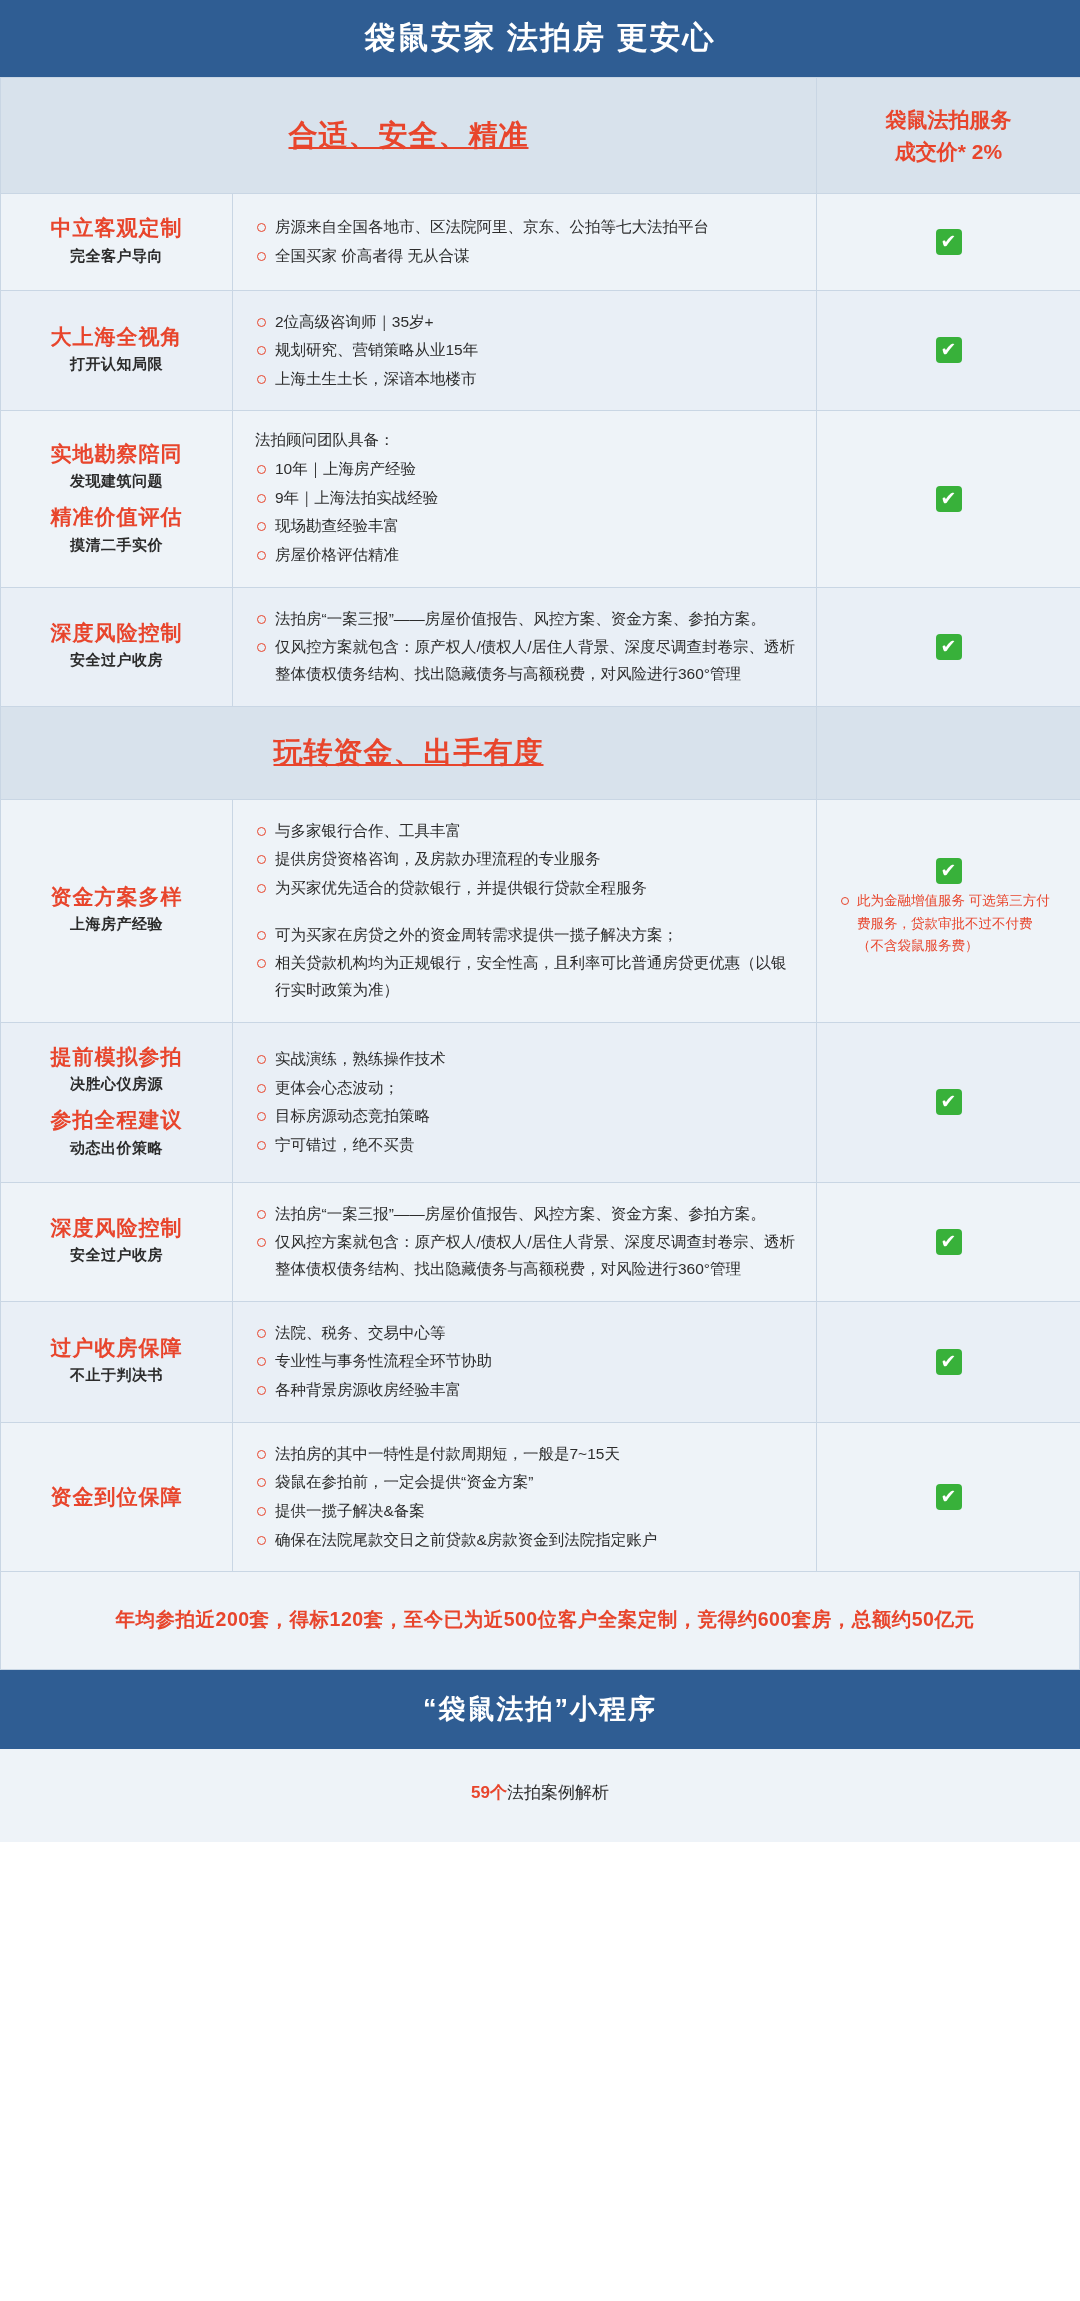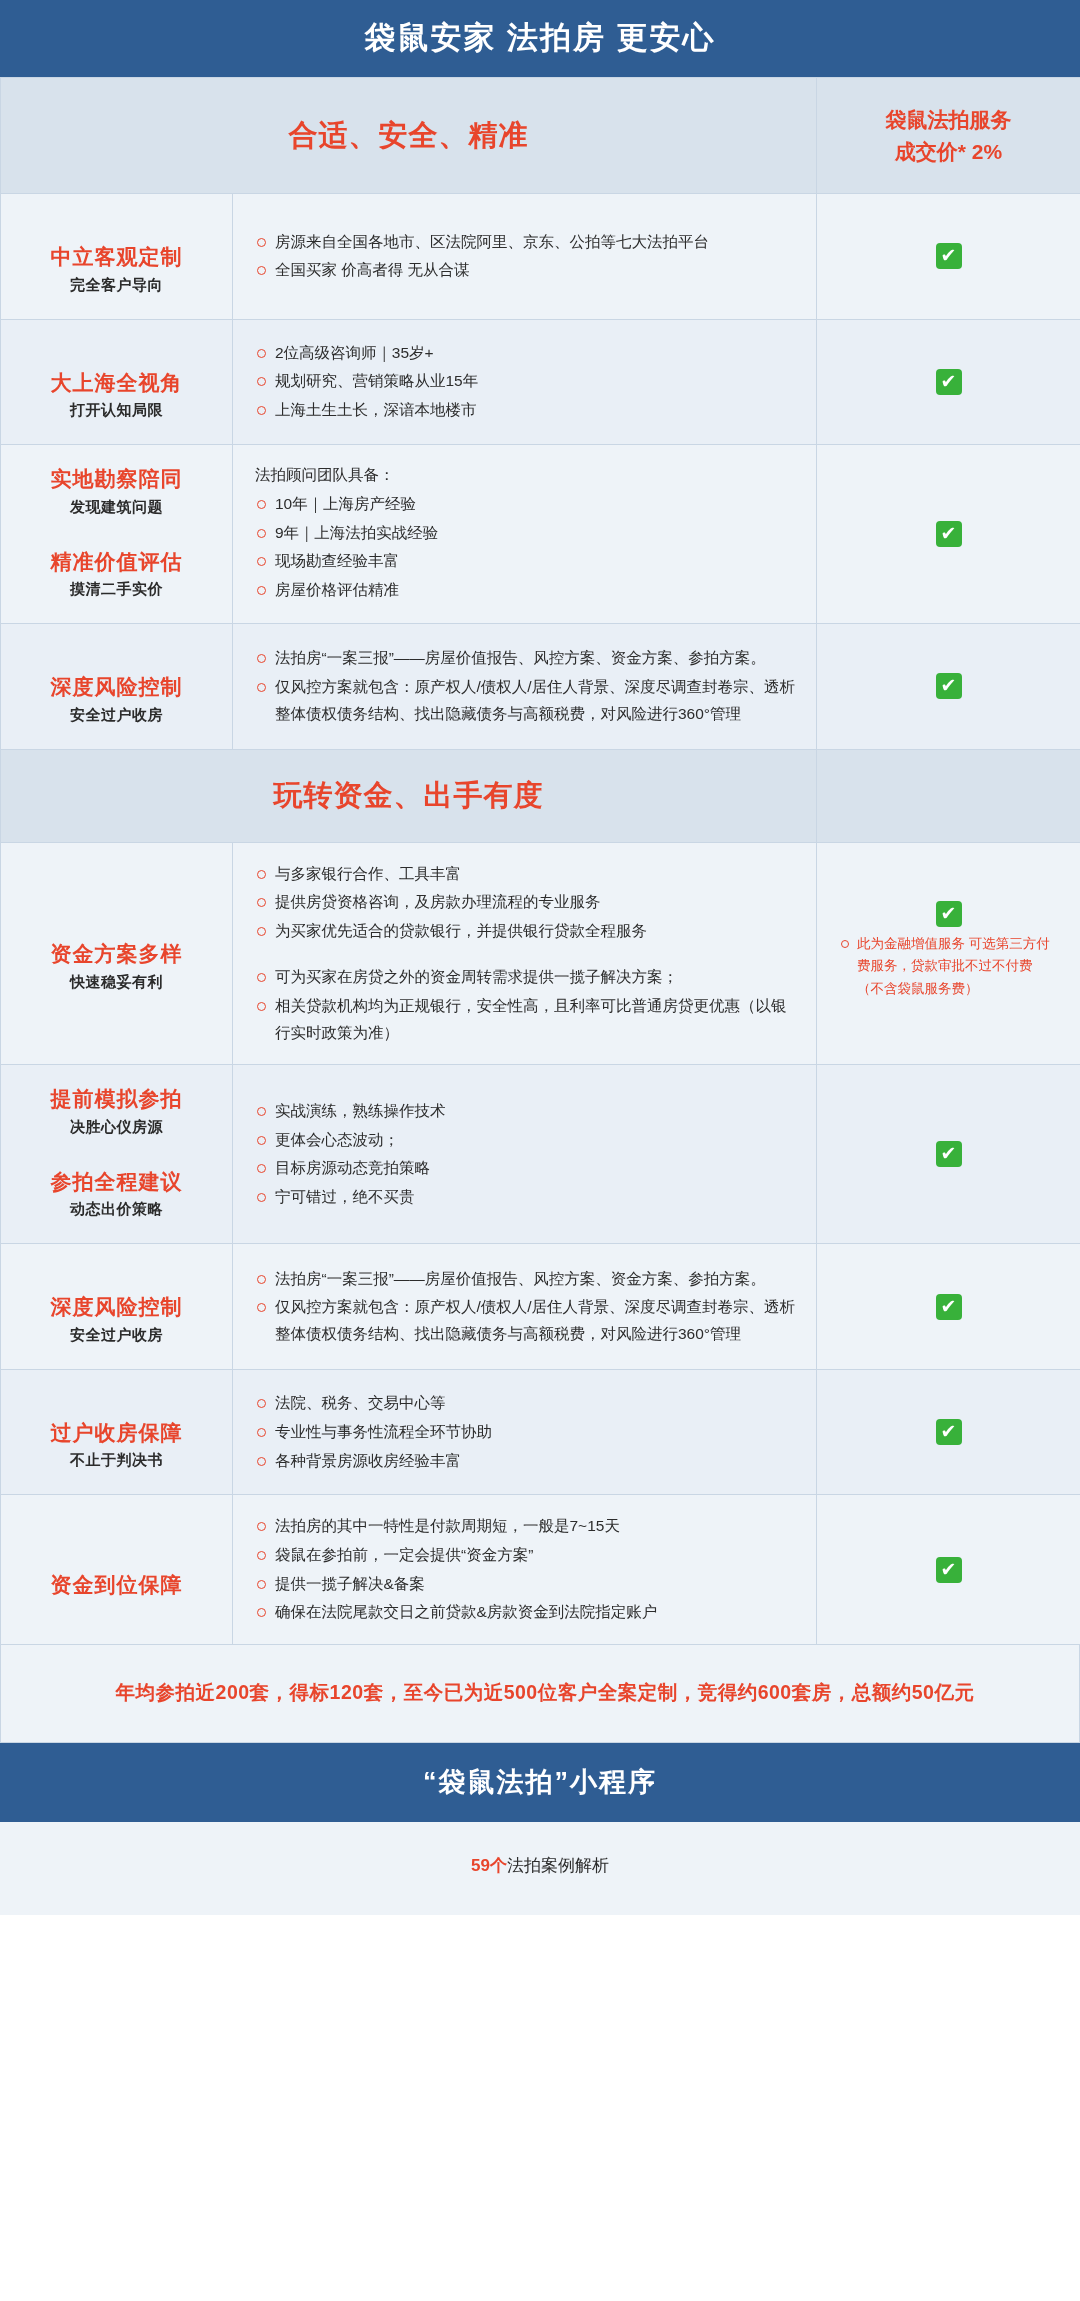--- a/index.html
+++ b/index.html
@@ -46,20 +46,21 @@
   
   .sec-head td {
     background: #d8e2ec;
     padding: 26px 0;
   }
   .sec-head .sec-title {
     text-align: center;
     color: #e8452c;
     font-size: 29px;
     font-weight: bold;
+    text-decoration: underline;
     letter-spacing: 1px;
   }
   .sec-head .sec-price {
     text-align: center;
     color: #e8452c;
     font-size: 21px;
     font-weight: bold;
     line-height: 1.5;
   }
 
@@ -81,21 +82,21 @@
   .t-sub {
     color: #2b2b2b;
     font-size: 15px;
     font-weight: bold;
     letter-spacing: 0.5px;
     margin-top: 3px;
     margin-bottom: 6px;
   }
   .t-block { margin: 10px 0; }
   .t-block:first-child { margin-top: 0; }
-  .t-block:last-child { margin-bottom: 0; margin-top: 29px; }
+  .t-block:last-child { margin-bottom: 0; }
 
   .cell-body {
     padding: 16px 18px 16px 22px;
     font-size: 15.5px;
     color: #2c2c2c;
     line-height: 1.72;
   }
   .plain-line {
     margin: 0 0 2px 0;
     font-size: 15.5px;
@@ -313,21 +314,21 @@
 
       <tr class="sec-head">
         <td colspan="2" class="sec-title">玩转资金、出手有度</td>
         <td></td>
       </tr>
 
       <tr class="row">
         <td class="cell-title">
           <div class="t-block">
             <div class="t-main">资金方案多样</div>
-            <div class="t-sub">快速稳妥有利</div>
+            <div class="t-sub">上海房产经验</div>
           </div>
         </td>
         <td class="cell-body">
           <ul class="bullets">
             <li>与多家银行合作、工具丰富</li>
             <li>提供房贷资格咨询，及房款办理流程的专业服务</li>
             <li>为买家优先适合的贷款银行，并提供银行贷款全程服务</li>
           </ul>
           <div class="group-gap"></div>
           <ul class="bullets">

